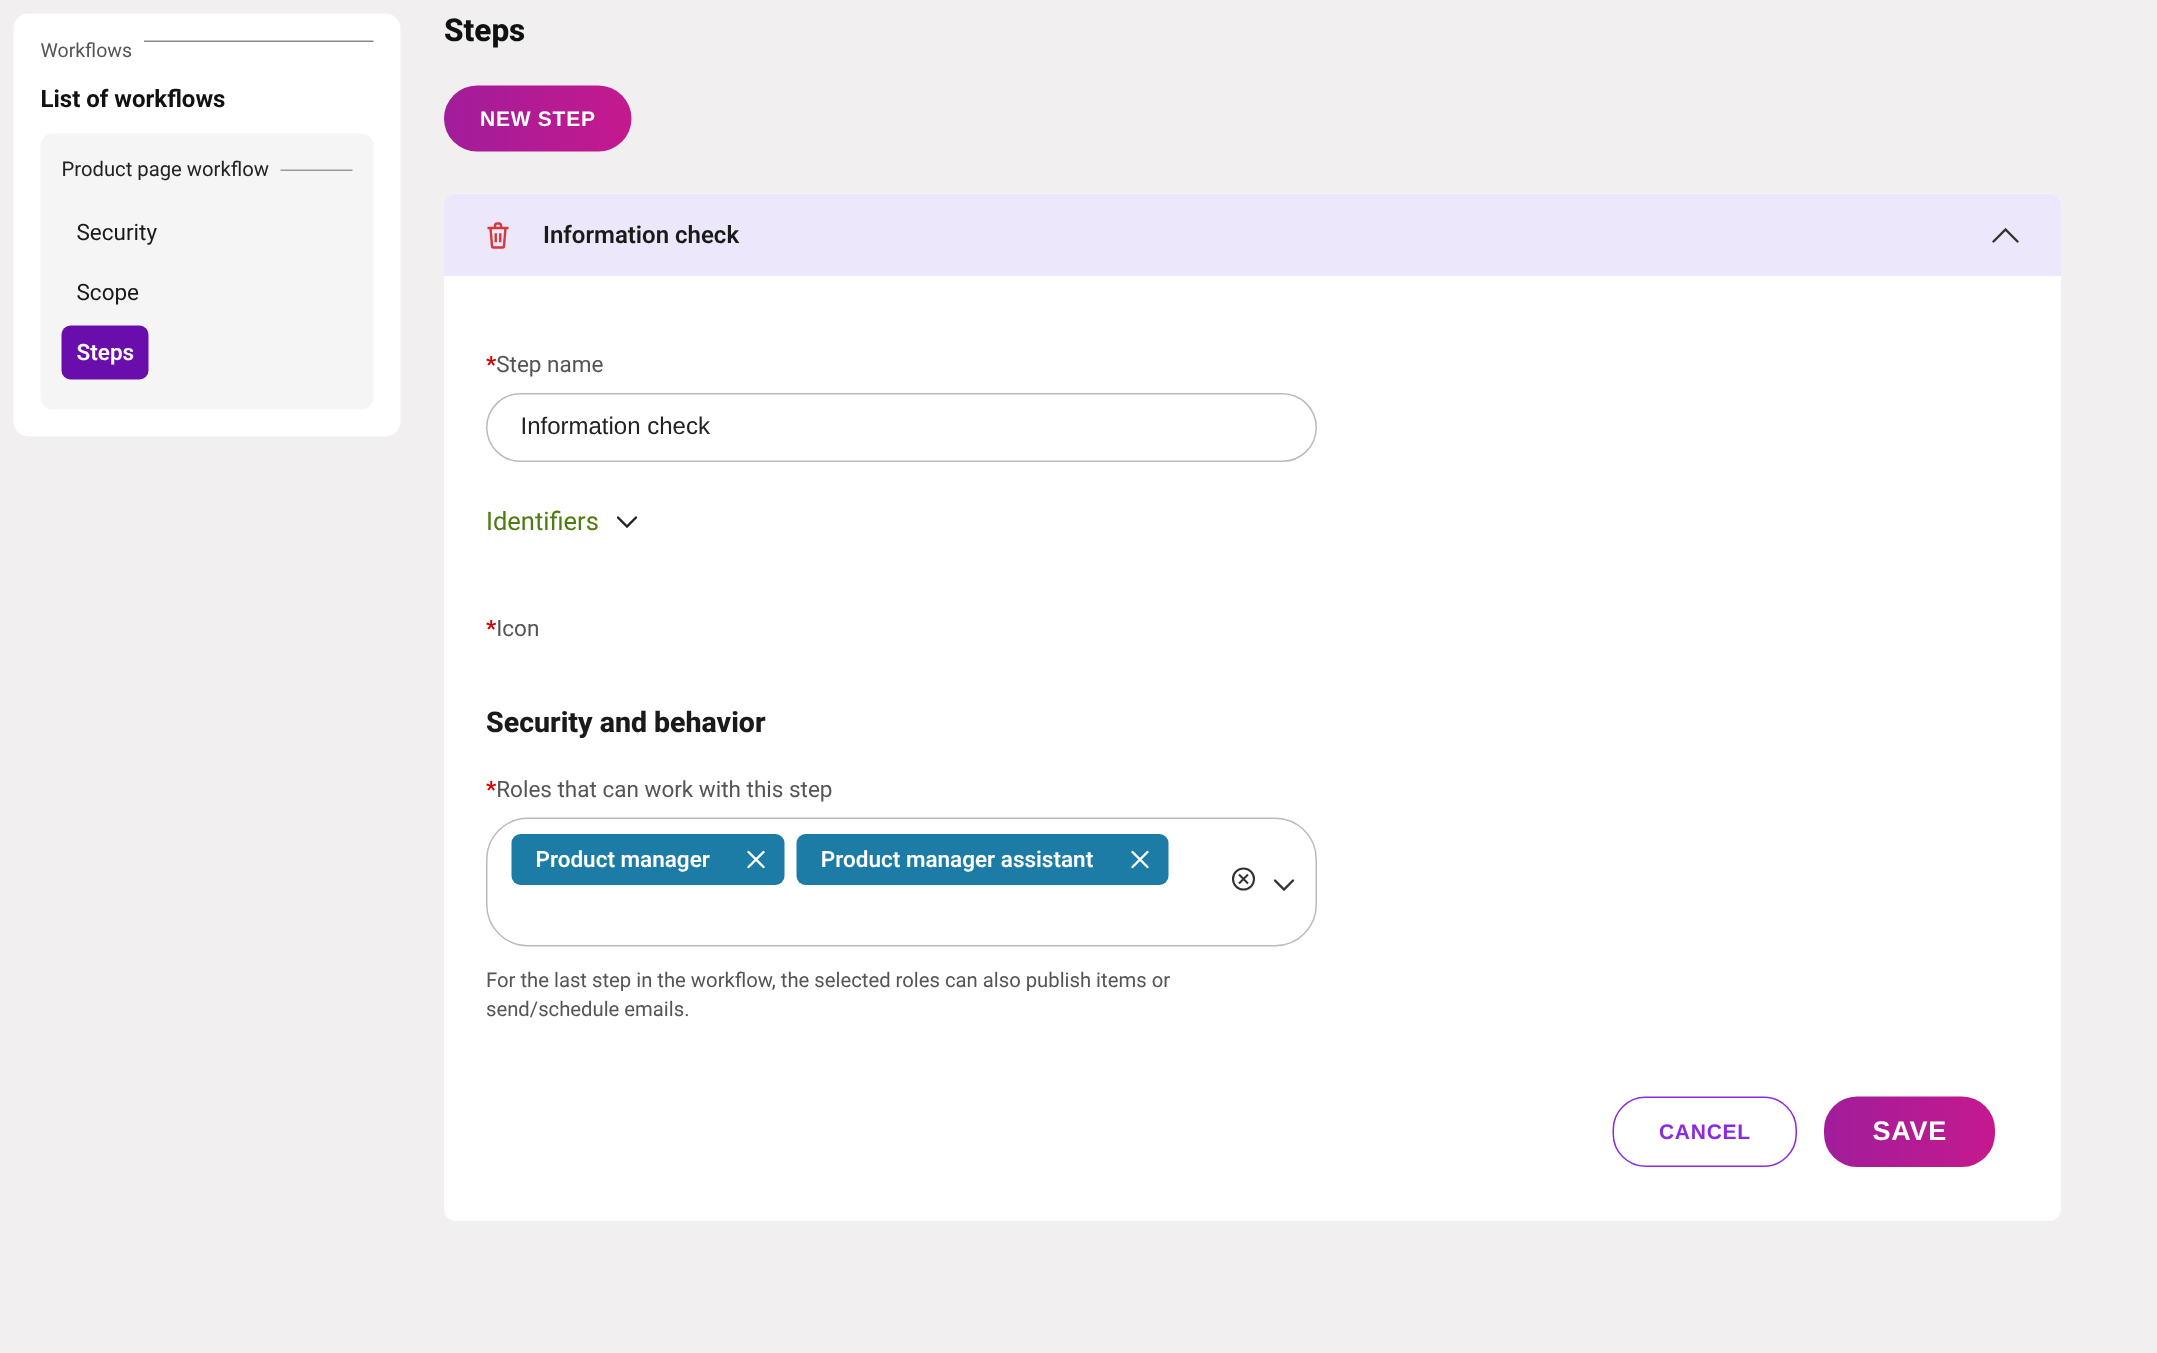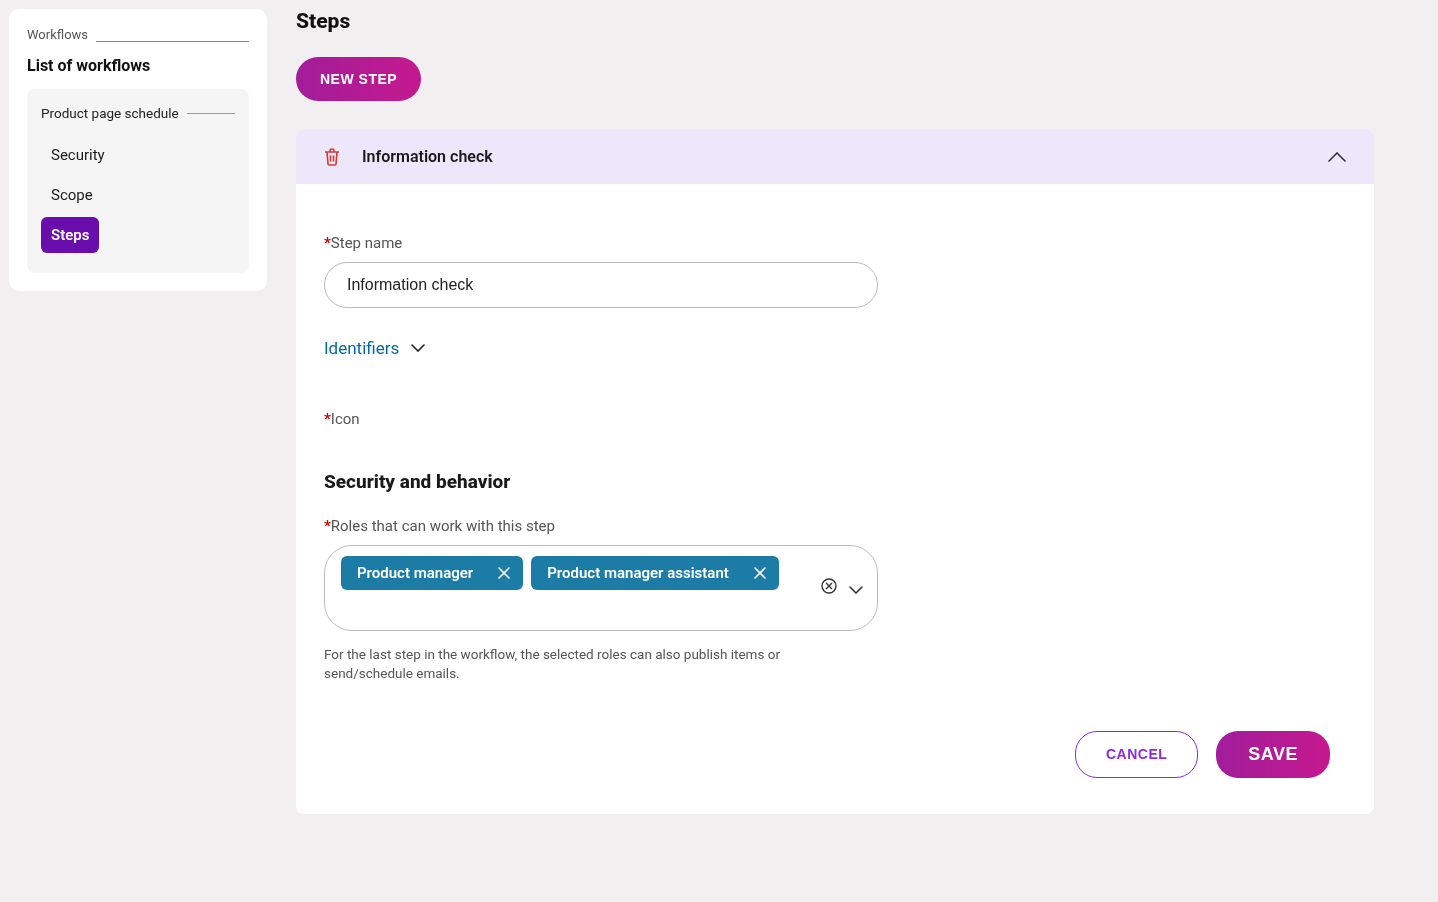--- a/index.html
+++ b/index.html
@@ -15,21 +15,21 @@
       position: absolute;
       left: 9px;
       top: 9px;
       width: 258px;
       background: #fff;
       border-radius: 10px;
       padding: 18px 18px 18px 18px;
     }
     .sb-title-row {
       display: flex;
-      align-items: flex-end;
+      align-items: flex-start;
       gap: 8px;
       margin-bottom: 14px;
     }
     .sb-title {
       font-size: 13px;
       color: #555;
     }
     .sb-line {
       flex: 1;
       height: 1px;
@@ -150,21 +150,21 @@
       font-size: 16px;
       color: #222;
       outline: none;
     }
     .identifiers {
       margin-top: 30px;
       display: flex;
       align-items: center;
       gap: 12px;
       font-size: 17px;
-      color: #0369a1;
+      color: #4d7c0f;
       cursor: pointer;
     }
     .icon-field-row {
       display: flex;
       align-items: center;
       gap: 14px;
     }
     .icon-input {
       width: 428px;
       height: 46px;
@@ -273,21 +273,21 @@
 <body>
 
 <div class="sidebar">
   <div class="sb-title-row">
     <span class="sb-title">Workflows</span>
     <span class="sb-line"></span>
   </div>
   <div class="sb-heading">List of workflows</div>
   <div class="sb-sub">
     <div class="sb-sub-title-row">
-      <span class="sb-sub-title">Product page schedule</span>
+      <span class="sb-sub-title">Product page workflow</span>
       <span class="sb-sub-line"></span>
     </div>
     <div>
       <div class="sb-item">Security</div>
     </div>
     <div>
       <div class="sb-item">Scope</div>
     </div>
     <div>
       <div class="sb-item active">Steps</div>

